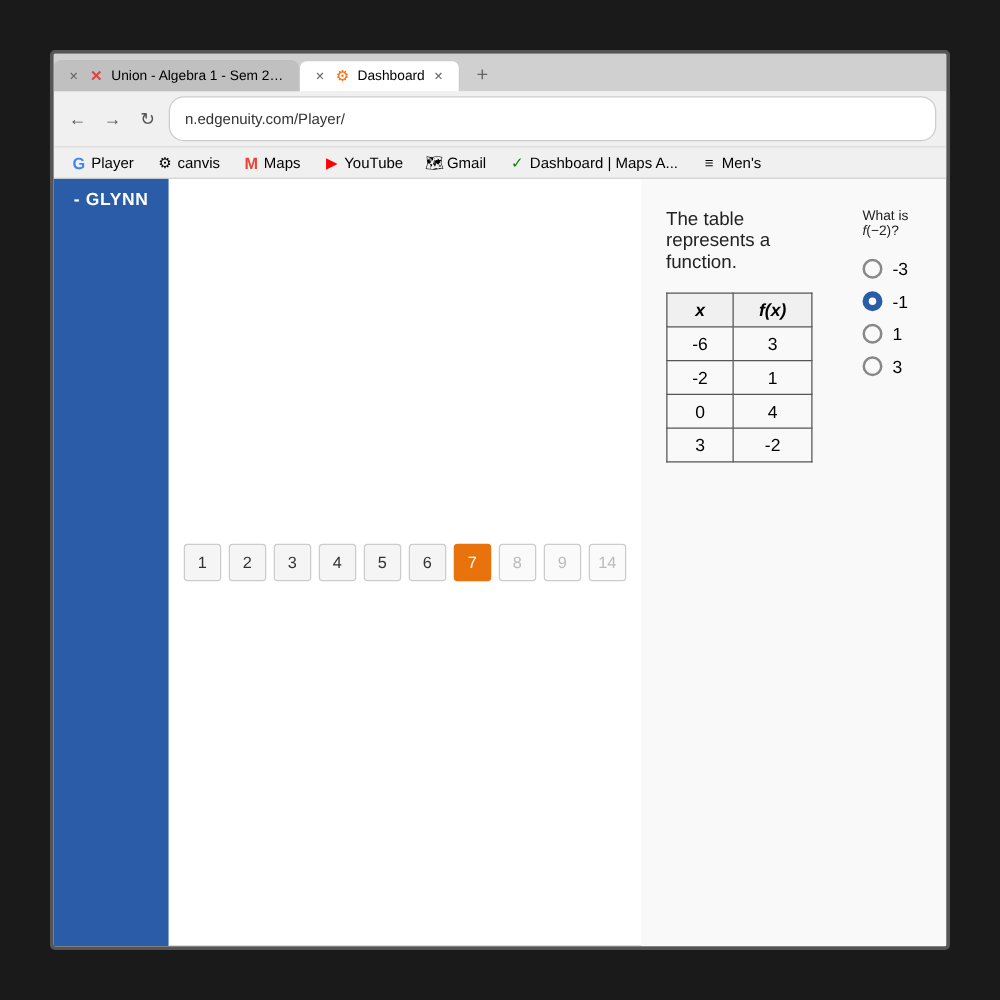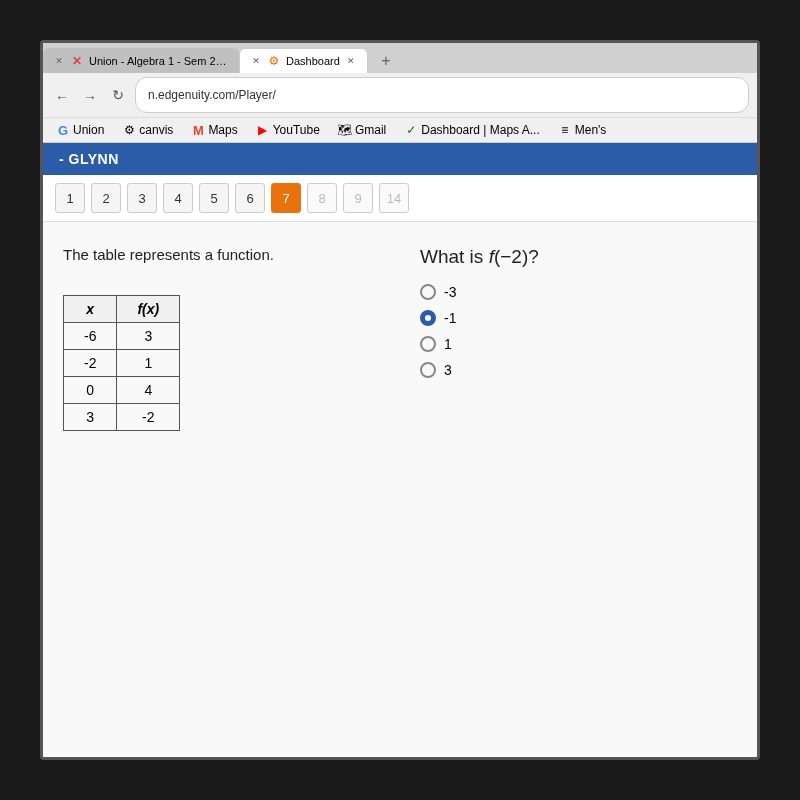--- a/index.html
+++ b/index.html
@@ -181,21 +181,21 @@
       display: flex;
       align-items: center;
       justify-content: center;
       font-size: 12px;
     }
 
     
     .edgenuity-app {
       flex: 1;
       display: flex;
-      flex-direction: column;
+      flex-direction: row;
       overflow: hidden;
     }
 
     .edgenuity-header {
       background: #2a5ca8;
       color: #fff;
       padding: 8px 16px;
       font-size: 14px;
       font-weight: bold;
       letter-spacing: 0.5px;
@@ -249,41 +249,41 @@
       flex: 1;
     }
 
     .right-panel {
       flex: 1;
     }
 
     .question-text {
       font-size: 15px;
       color: #222;
-      margin-bottom: 32px;
+      margin-bottom: 16px;
     }
 
     .function-table {
       border-collapse: collapse;
       font-size: 14px;
     }
 
     .function-table th, .function-table td {
       border: 1px solid #555;
       padding: 5px 20px;
       text-align: center;
     }
 
     .function-table th {
       background: #f0f0f0;
       font-style: italic;
     }
 
     .what-question {
-      font-size: 19px;
+      font-size: 11px;
       color: #222;
       margin-bottom: 16px;
     }
 
     .radio-group {
       display: flex;
       flex-direction: column;
       gap: 10px;
       margin-top: 8px;
     }
@@ -352,21 +352,21 @@
         <button class="nav-btn">→</button>
         <button class="nav-btn">↻</button>
         <div class="address-bar">
           <span>n.edgenuity.com/Player/</span>
         </div>
       </div>
 
       <div class="bookmarks-bar">
         <div class="bookmark-item">
           <span class="bookmark-icon g-icon">G</span>
-          <span>Union</span>
+          <span>Player</span>
         </div>
         <div class="bookmark-item">
           <span class="bookmark-icon">⚙</span>
           <span>canvis</span>
         </div>
         <div class="bookmark-item">
           <span class="bookmark-icon m-icon">M</span>
           <span>Maps</span>
         </div>
         <div class="bookmark-item">

